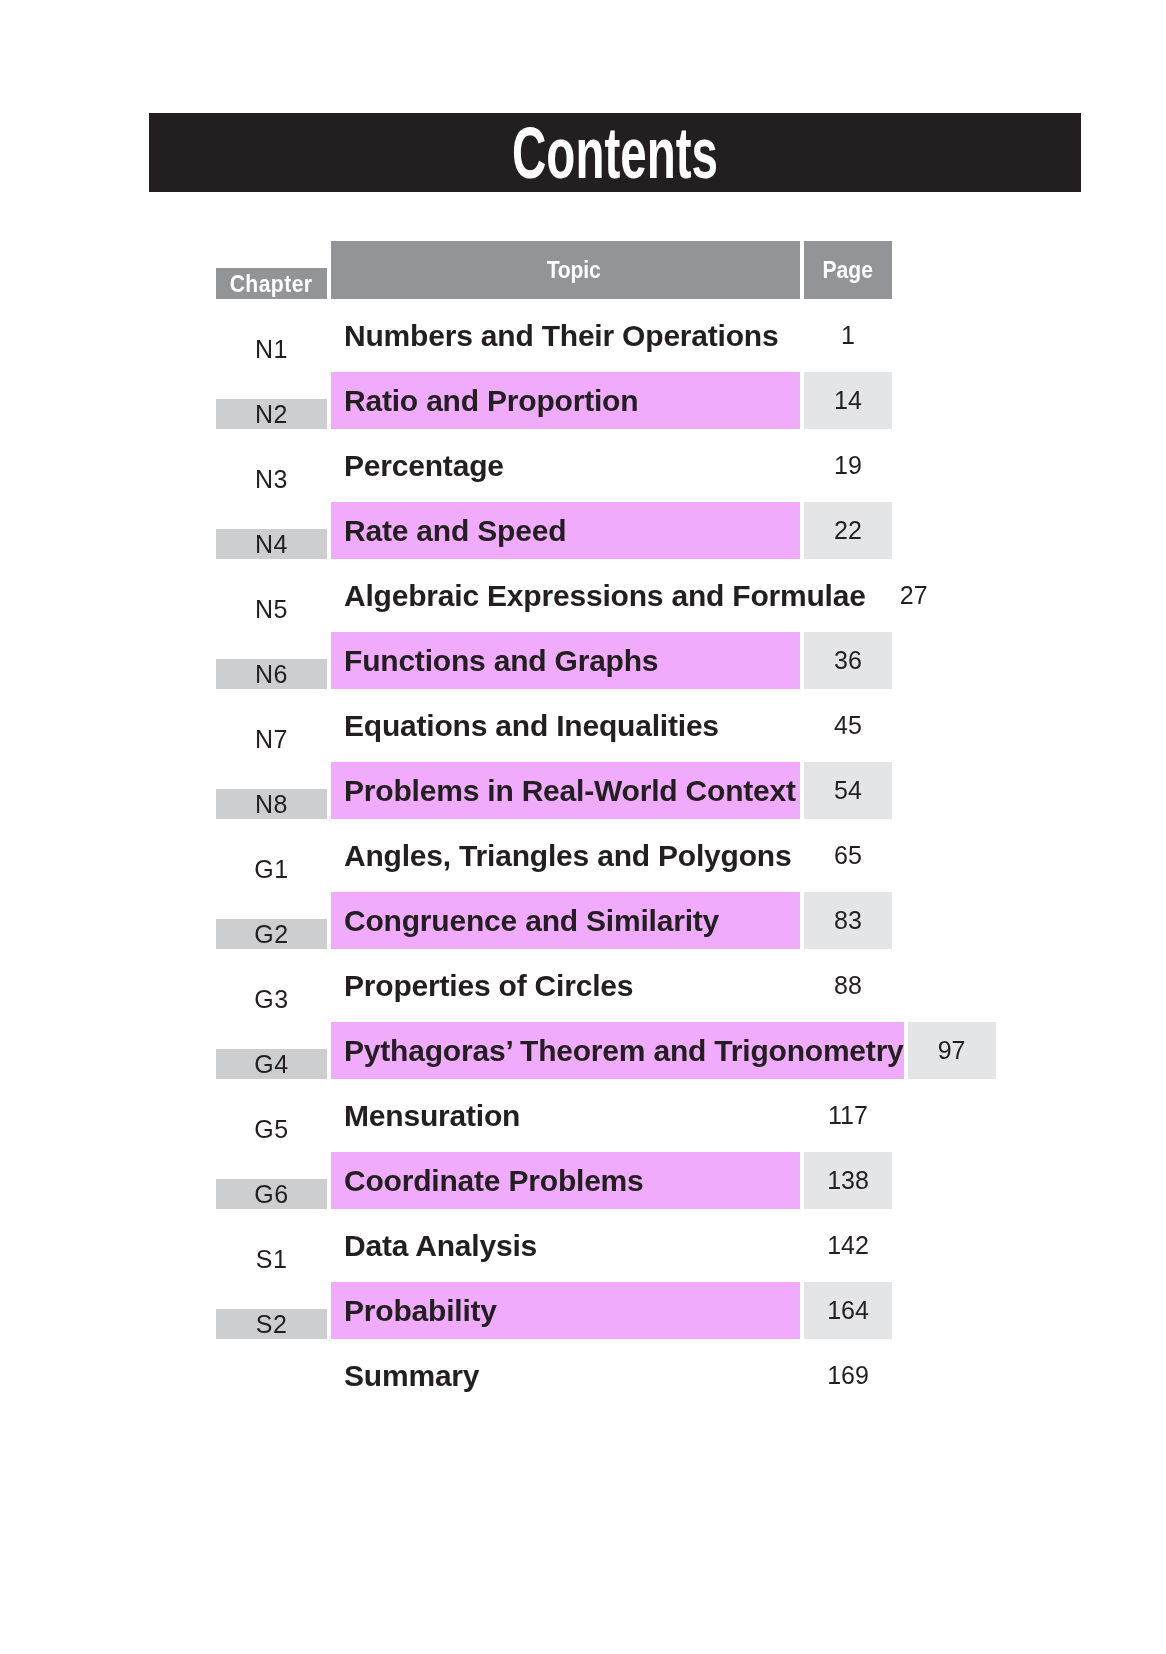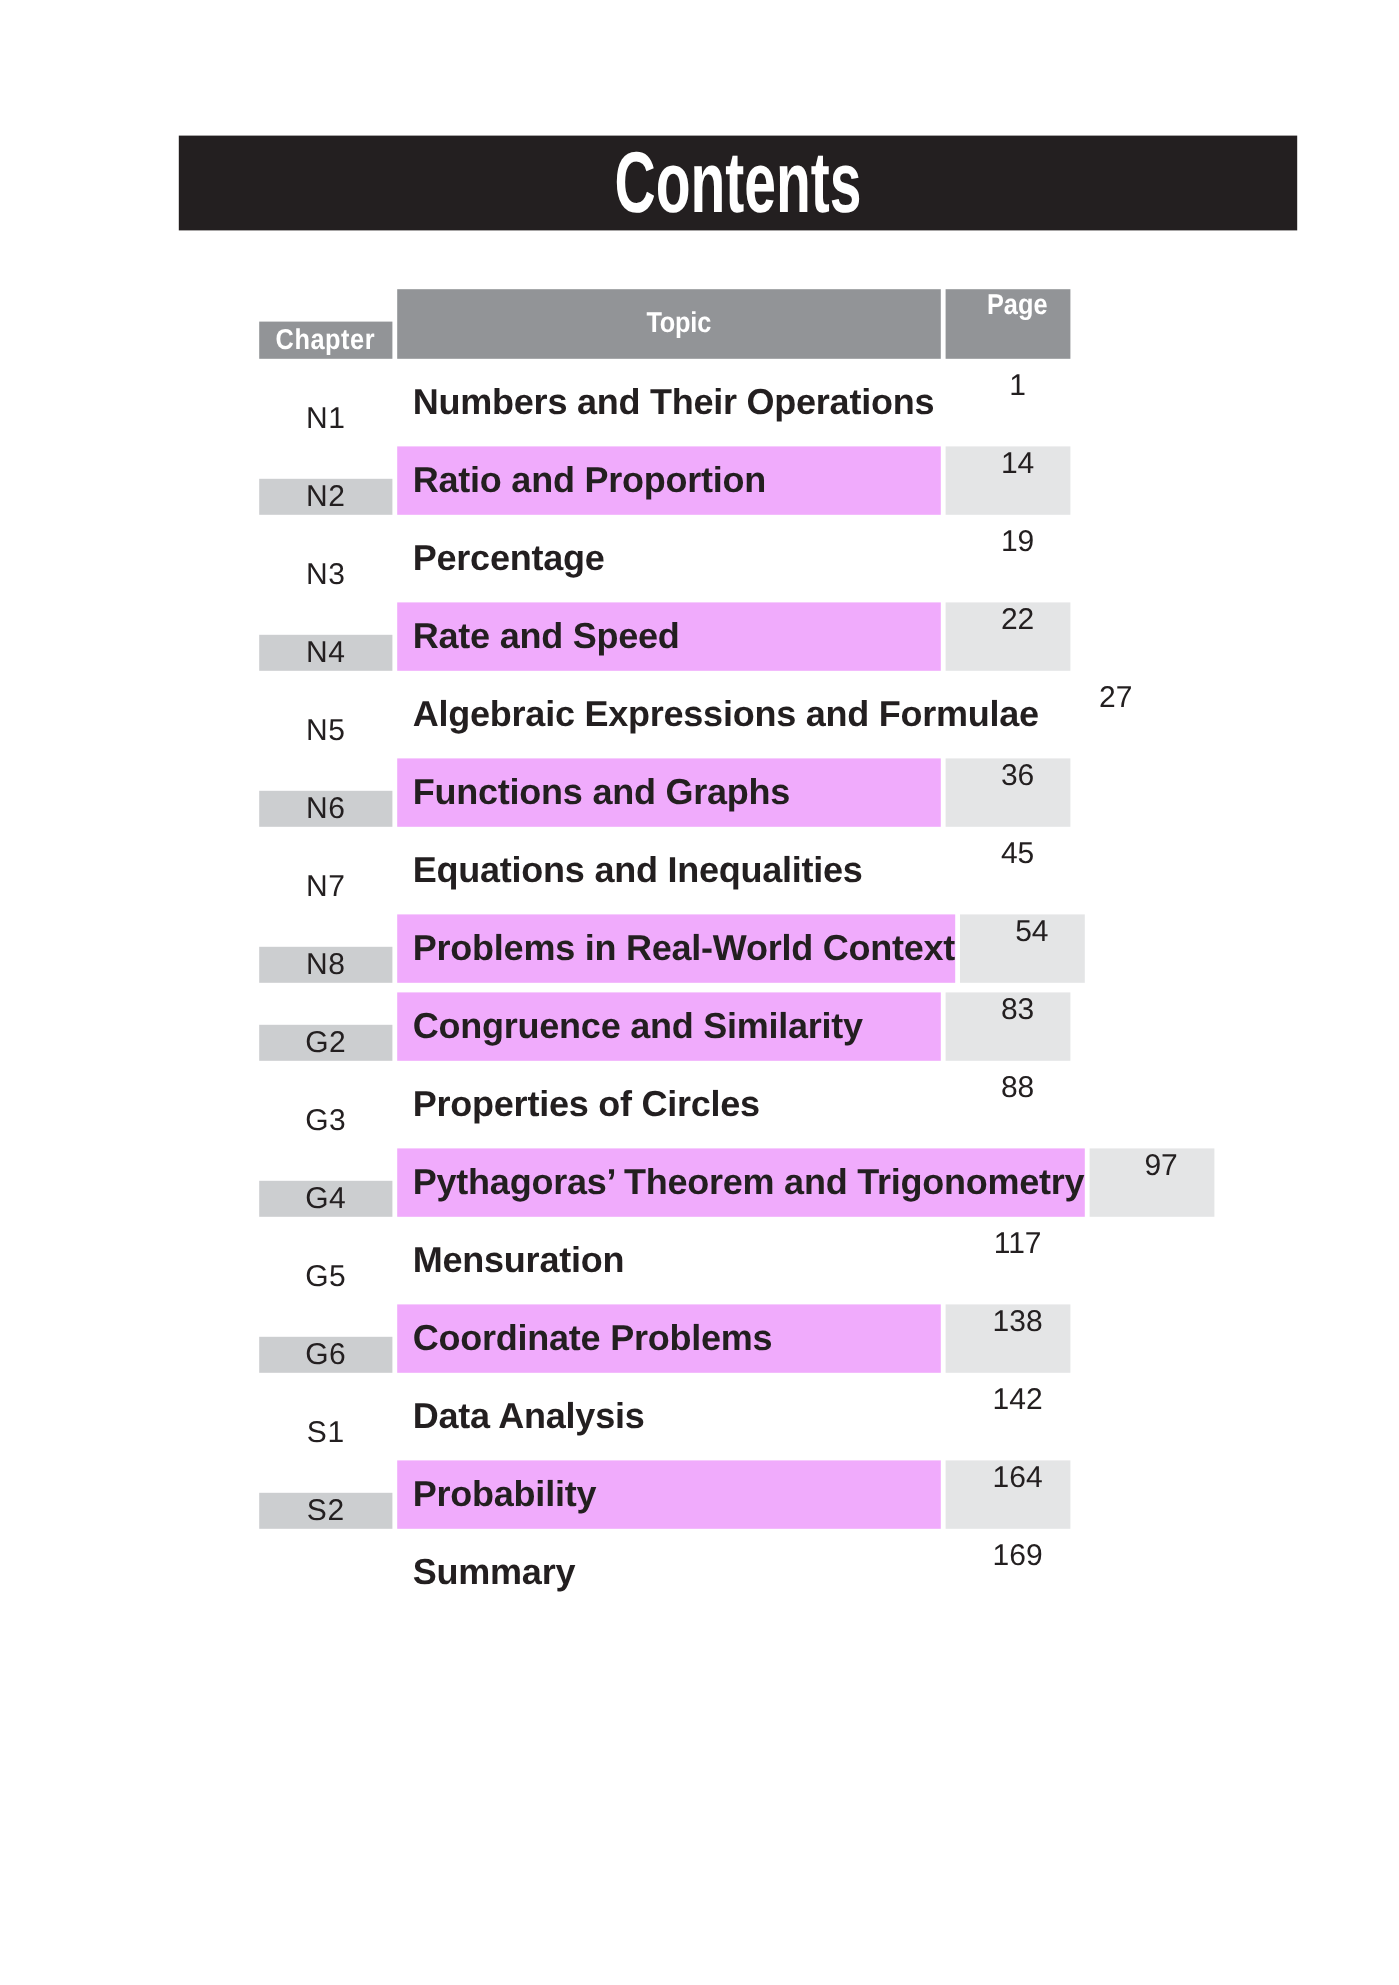--- a/index.html
+++ b/index.html
@@ -88,26 +88,25 @@
     font-weight: bold;
     color: #231f20;
     letter-spacing: -0.2px;
     white-space: nowrap;
   }
 
   .cell-page {
     width: 88px;
     flex: 0 0 88px;
     display: flex;
-    align-items: flex-start;
+    align-items: center;
     justify-content: center;
     font-size: 25px;
     color: #231f20;
     font-weight: normal;
-    padding-left: 16px;
   }
 
   
   .toc-row.header {
     height: 58px;
   }
   .toc-row.header .cell-chapter,
   .toc-row.header .cell-topic,
   .toc-row.header .cell-page {
     background: #929497;
@@ -224,20 +223,27 @@
     </div>
 
     <div class="toc-row shaded">
       <div class="cell-chapter">N8</div>
       <div class="gap-a"></div>
       <div class="cell-topic">Problems in Real-World Context</div>
       <div class="gap-b"></div>
       <div class="cell-page">54</div>
     </div>
 
+    <div class="toc-row plain">
+      <div class="cell-chapter">G1</div>
+      <div class="gap-a"></div>
+      <div class="cell-topic">Angles, Triangles and Polygons</div>
+      <div class="gap-b"></div>
+      <div class="cell-page">65</div>
+    </div>
 
     <div class="toc-row shaded">
       <div class="cell-chapter">G2</div>
       <div class="gap-a"></div>
       <div class="cell-topic">Congruence and Similarity</div>
       <div class="gap-b"></div>
       <div class="cell-page">83</div>
     </div>
 
     <div class="toc-row plain">

